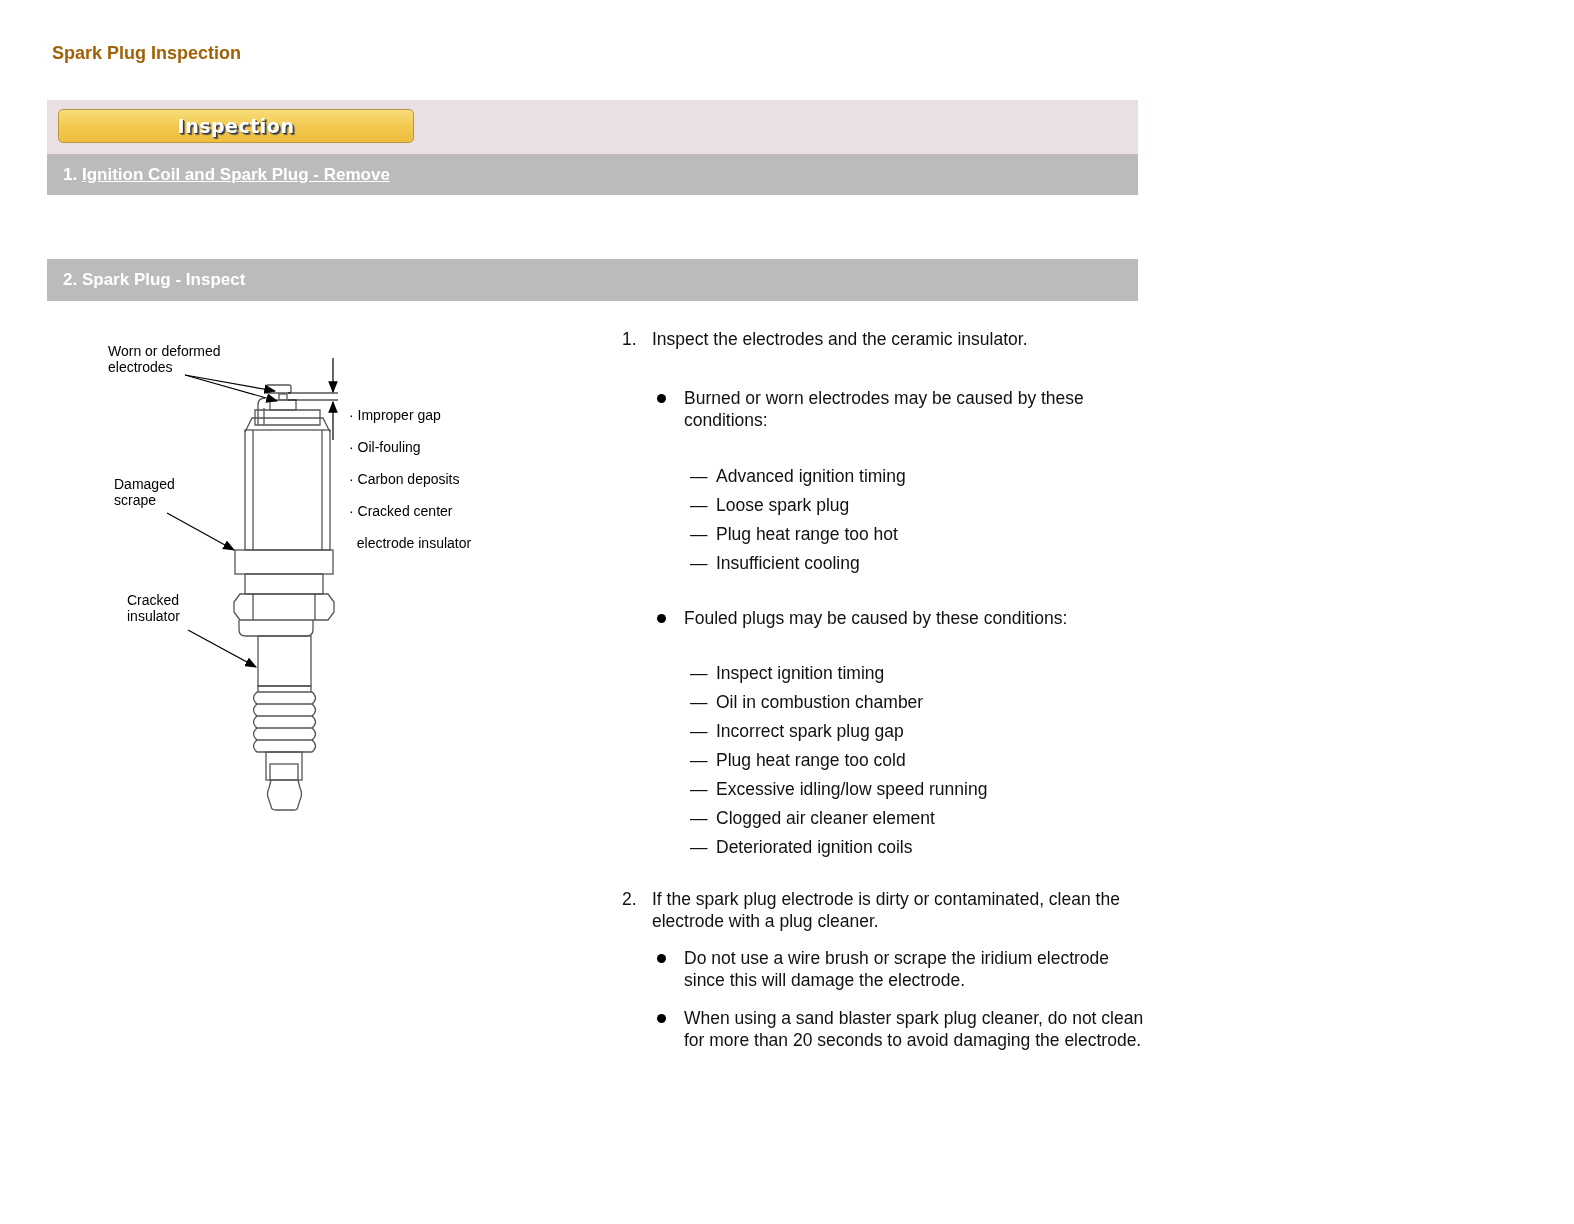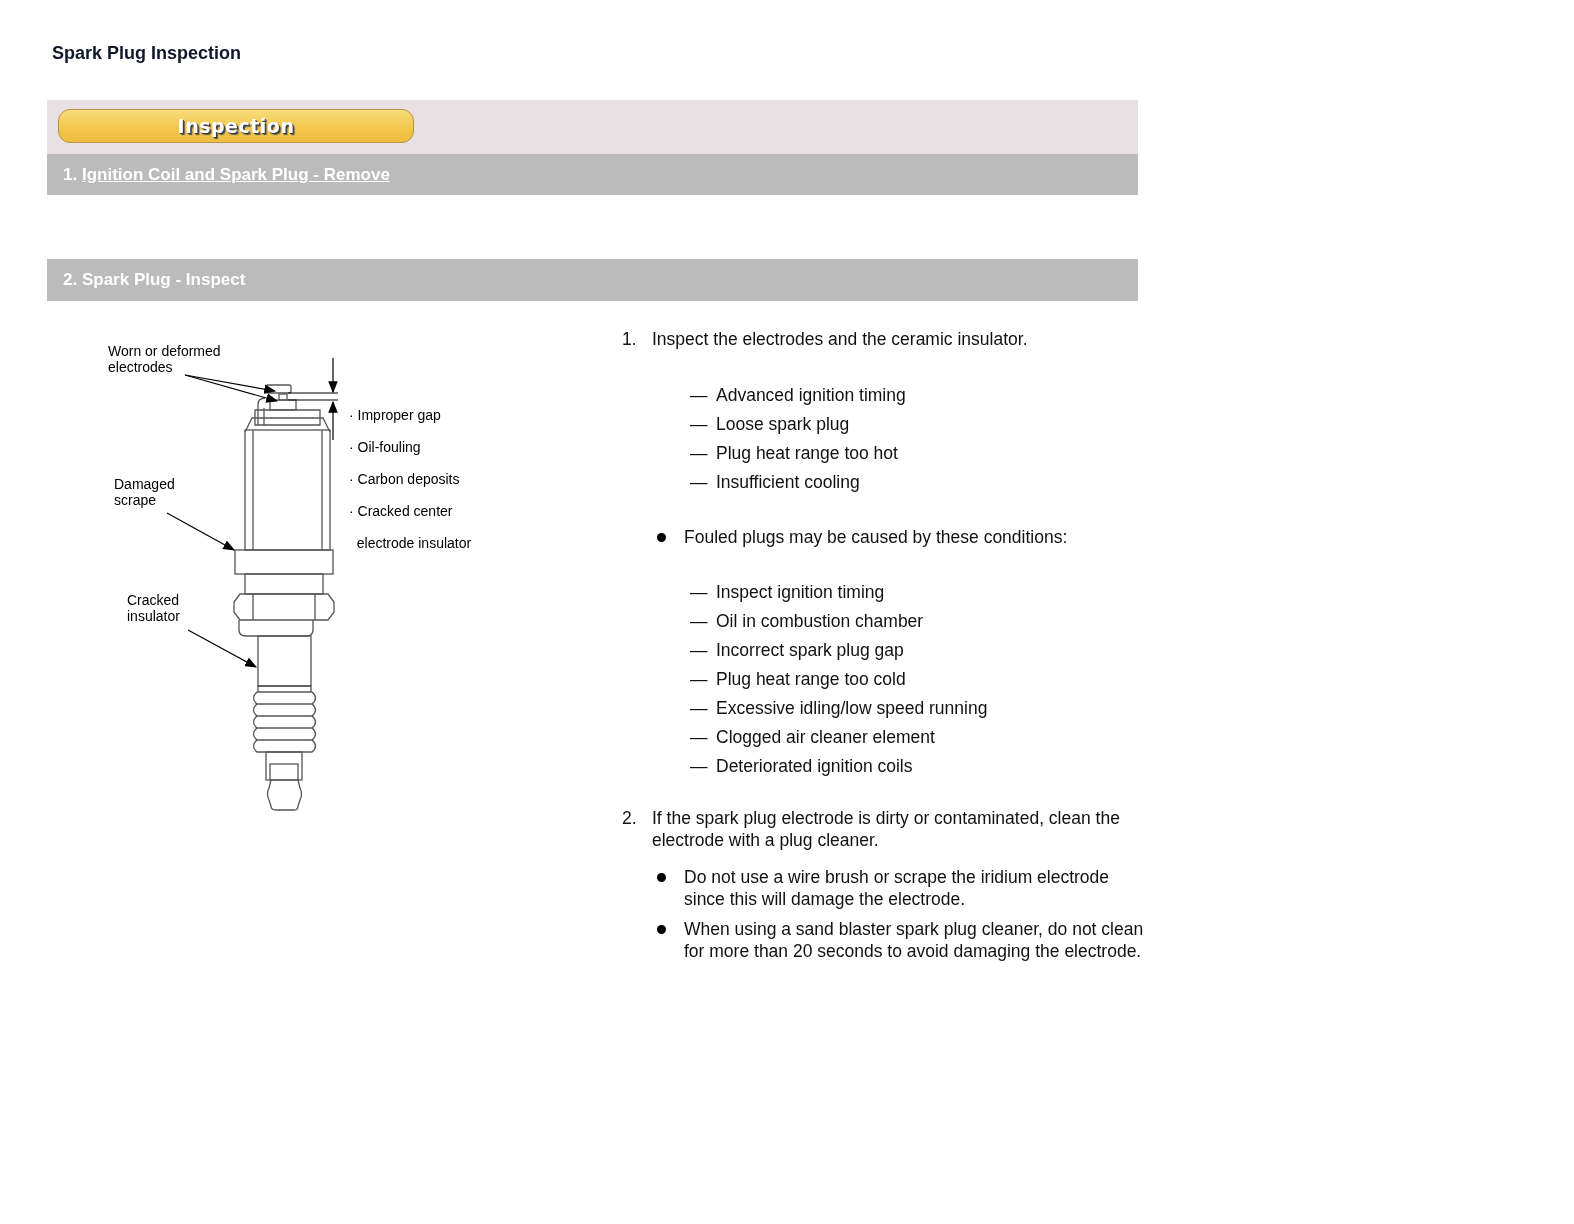--- a/index.html
+++ b/index.html
@@ -1,21 +1,21 @@
 <!DOCTYPE html>
 <html><head>
   <meta charset="utf-8">
   <style>
     html, body { margin: 0; padding: 0; background: #ffffff; }
     body { width: 1574px; height: 1224px; position: relative; overflow: hidden;
            font-family: "Liberation Sans", sans-serif; color: #111; }
-    .page-title { position: absolute; left: 52px; top: 43px; font-size: 18px; font-weight: bold; color: #0f172a; margin: 0; }
+    .page-title { position: absolute; left: 52px; top: 43px; font-size: 18px; font-weight: bold; color: #a16207; margin: 0; }
     .inspection-band { position: absolute; left: 47px; top: 100px; width: 1091px; height: 54px; background: #e8e0e3; }
     .inspection-btn { position: absolute; left: 11px; top: 9px; width: 356px; height: 34px; box-sizing: border-box;
-      border: 1px solid #b8953f; border-radius: 12px;
+      border: 1px solid #b8953f; border-radius: 5px;
       background: linear-gradient(to bottom, #f8dc7a 0%, #f2c84e 55%, #edbd3e 100%);
       display: flex; align-items: center; justify-content: center; cursor: pointer; }
     .inspection-btn span { font-family: "DejaVu Sans", sans-serif; font-weight: bold; font-size: 19px; color: #fff;
       text-shadow: 1px 1px 0 #3b3b3b, 2px 2px 1px #555; letter-spacing: 0.5px; }
     .section-bar { position: absolute; left: 47px; width: 1091px; background: #bbbbbb; color: #fff;
       font-weight: bold; font-size: 17px; box-sizing: border-box; padding-left: 16px; display: flex; align-items: center; }
     .bar1 { top: 154px; height: 41px; }
     .bar2 { top: 259px; height: 42px; }
     .section-bar a { color: #fff; text-decoration: underline; cursor: pointer; }
     .figure { position: absolute; left: 90px; top: 330px; width: 430px; height: 510px; }
@@ -117,20 +117,24 @@
     <div style="white-space:pre">  electrode insulator</div>
   </div>
 </div>
 
 <div class="steps">
 
   <div class="step">
     <span class="step-num">1.</span>
     <div>Inspect the electrodes and the ceramic insulator.</div>
 
+    <div class="bullet" style="margin-top:37px;width:460px">
+      <span class="bullet-dot"></span>
+      <div>Burned or worn electrodes may be caused by these conditions:</div>
+    </div>
     <div style="margin-top:34px">
       <div class="dash-item"><span class="dash">—</span><span>Advanced ignition timing</span></div>
       <div class="dash-item"><span class="dash">—</span><span>Loose spark plug</span></div>
       <div class="dash-item"><span class="dash">—</span><span>Plug heat range too hot</span></div>
       <div class="dash-item"><span class="dash">—</span><span>Insufficient cooling</span></div>
     </div>
 
     <div class="bullet" style="margin-top:26px">
       <span class="bullet-dot"></span>
       <div>Fouled plugs may be caused by these conditions:</div>
@@ -147,18 +151,18 @@
   </div>
 
   <div class="step" style="margin-top:23px;width:470px">
     <span class="step-num">2.</span>
     <div>If the spark plug electrode is dirty or contaminated, clean the electrode with a plug cleaner.</div>
 
     <div class="bullet" style="margin-top:15px;width:460px">
       <span class="bullet-dot"></span>
       <div>Do not use a wire brush or scrape the iridium electrode since this will damage the electrode.</div>
     </div>
-    <div class="bullet" style="margin-top:8px;width:460px">
+    <div class="bullet" style="margin-top:16px;width:460px">
       <span class="bullet-dot"></span>
       <div>When using a sand blaster spark plug cleaner, do not clean for more than 20 seconds to avoid damaging the electrode.</div>
     </div>
   </div>
 </div>
 
 </body></html>

